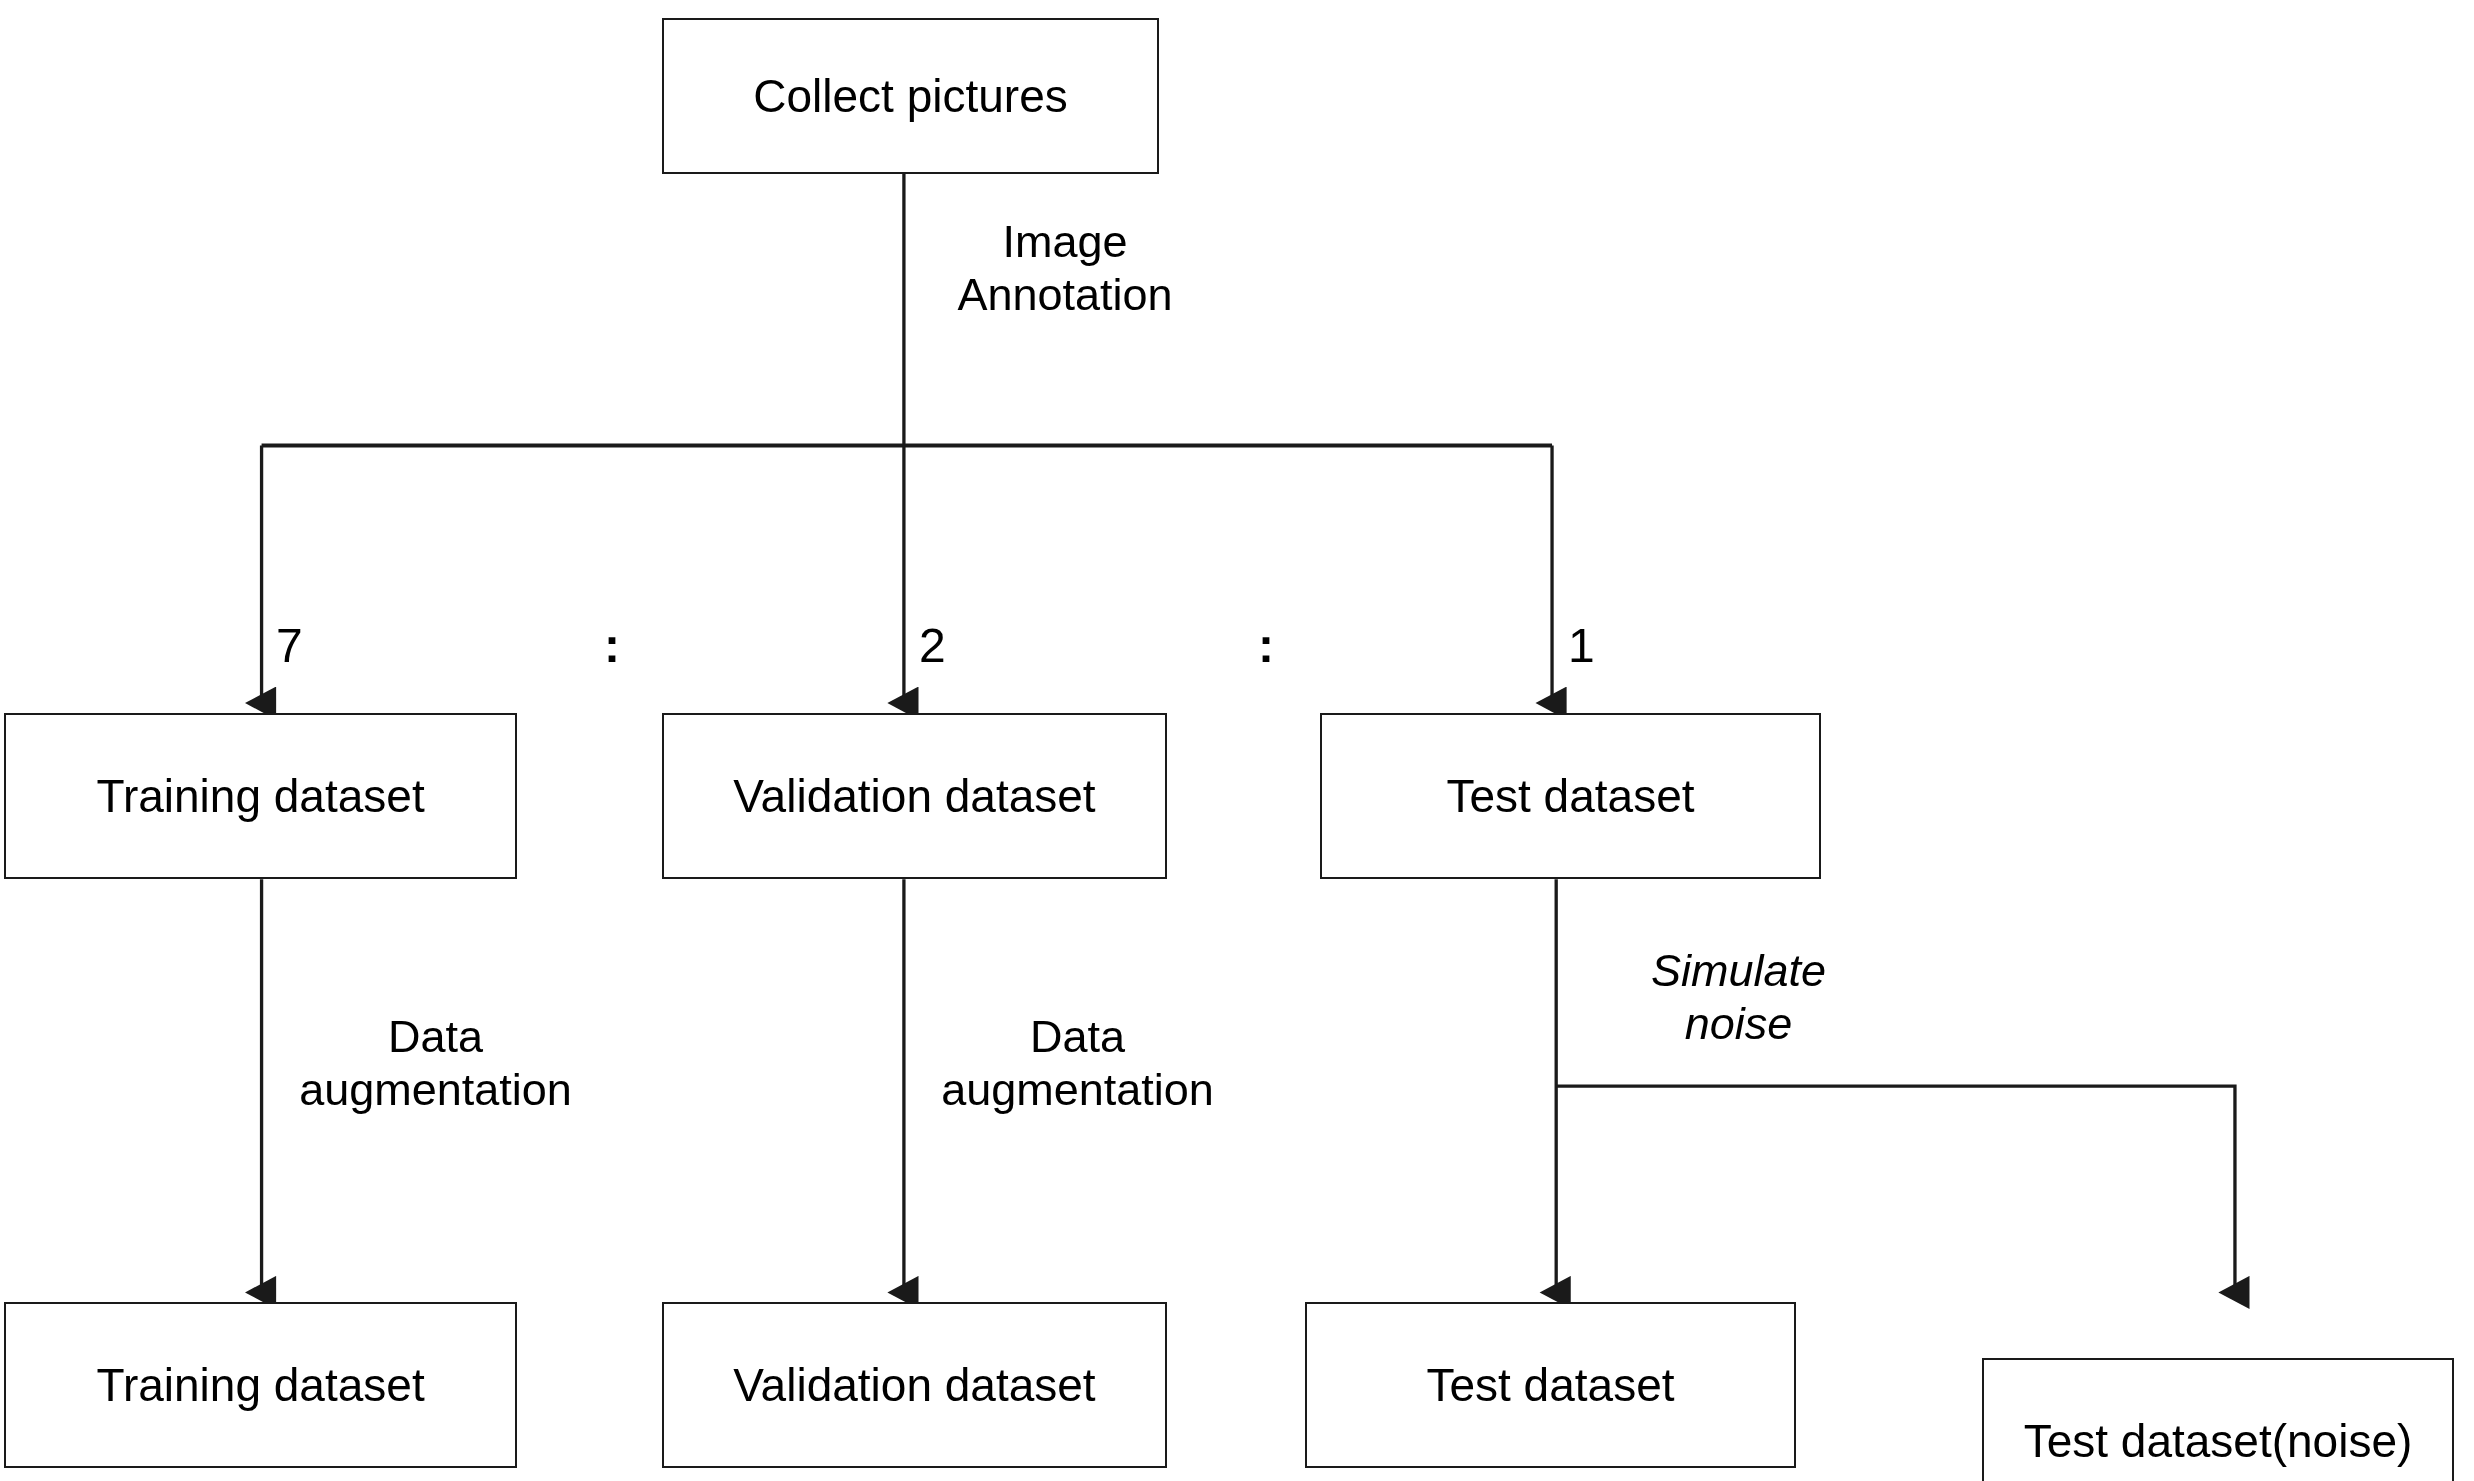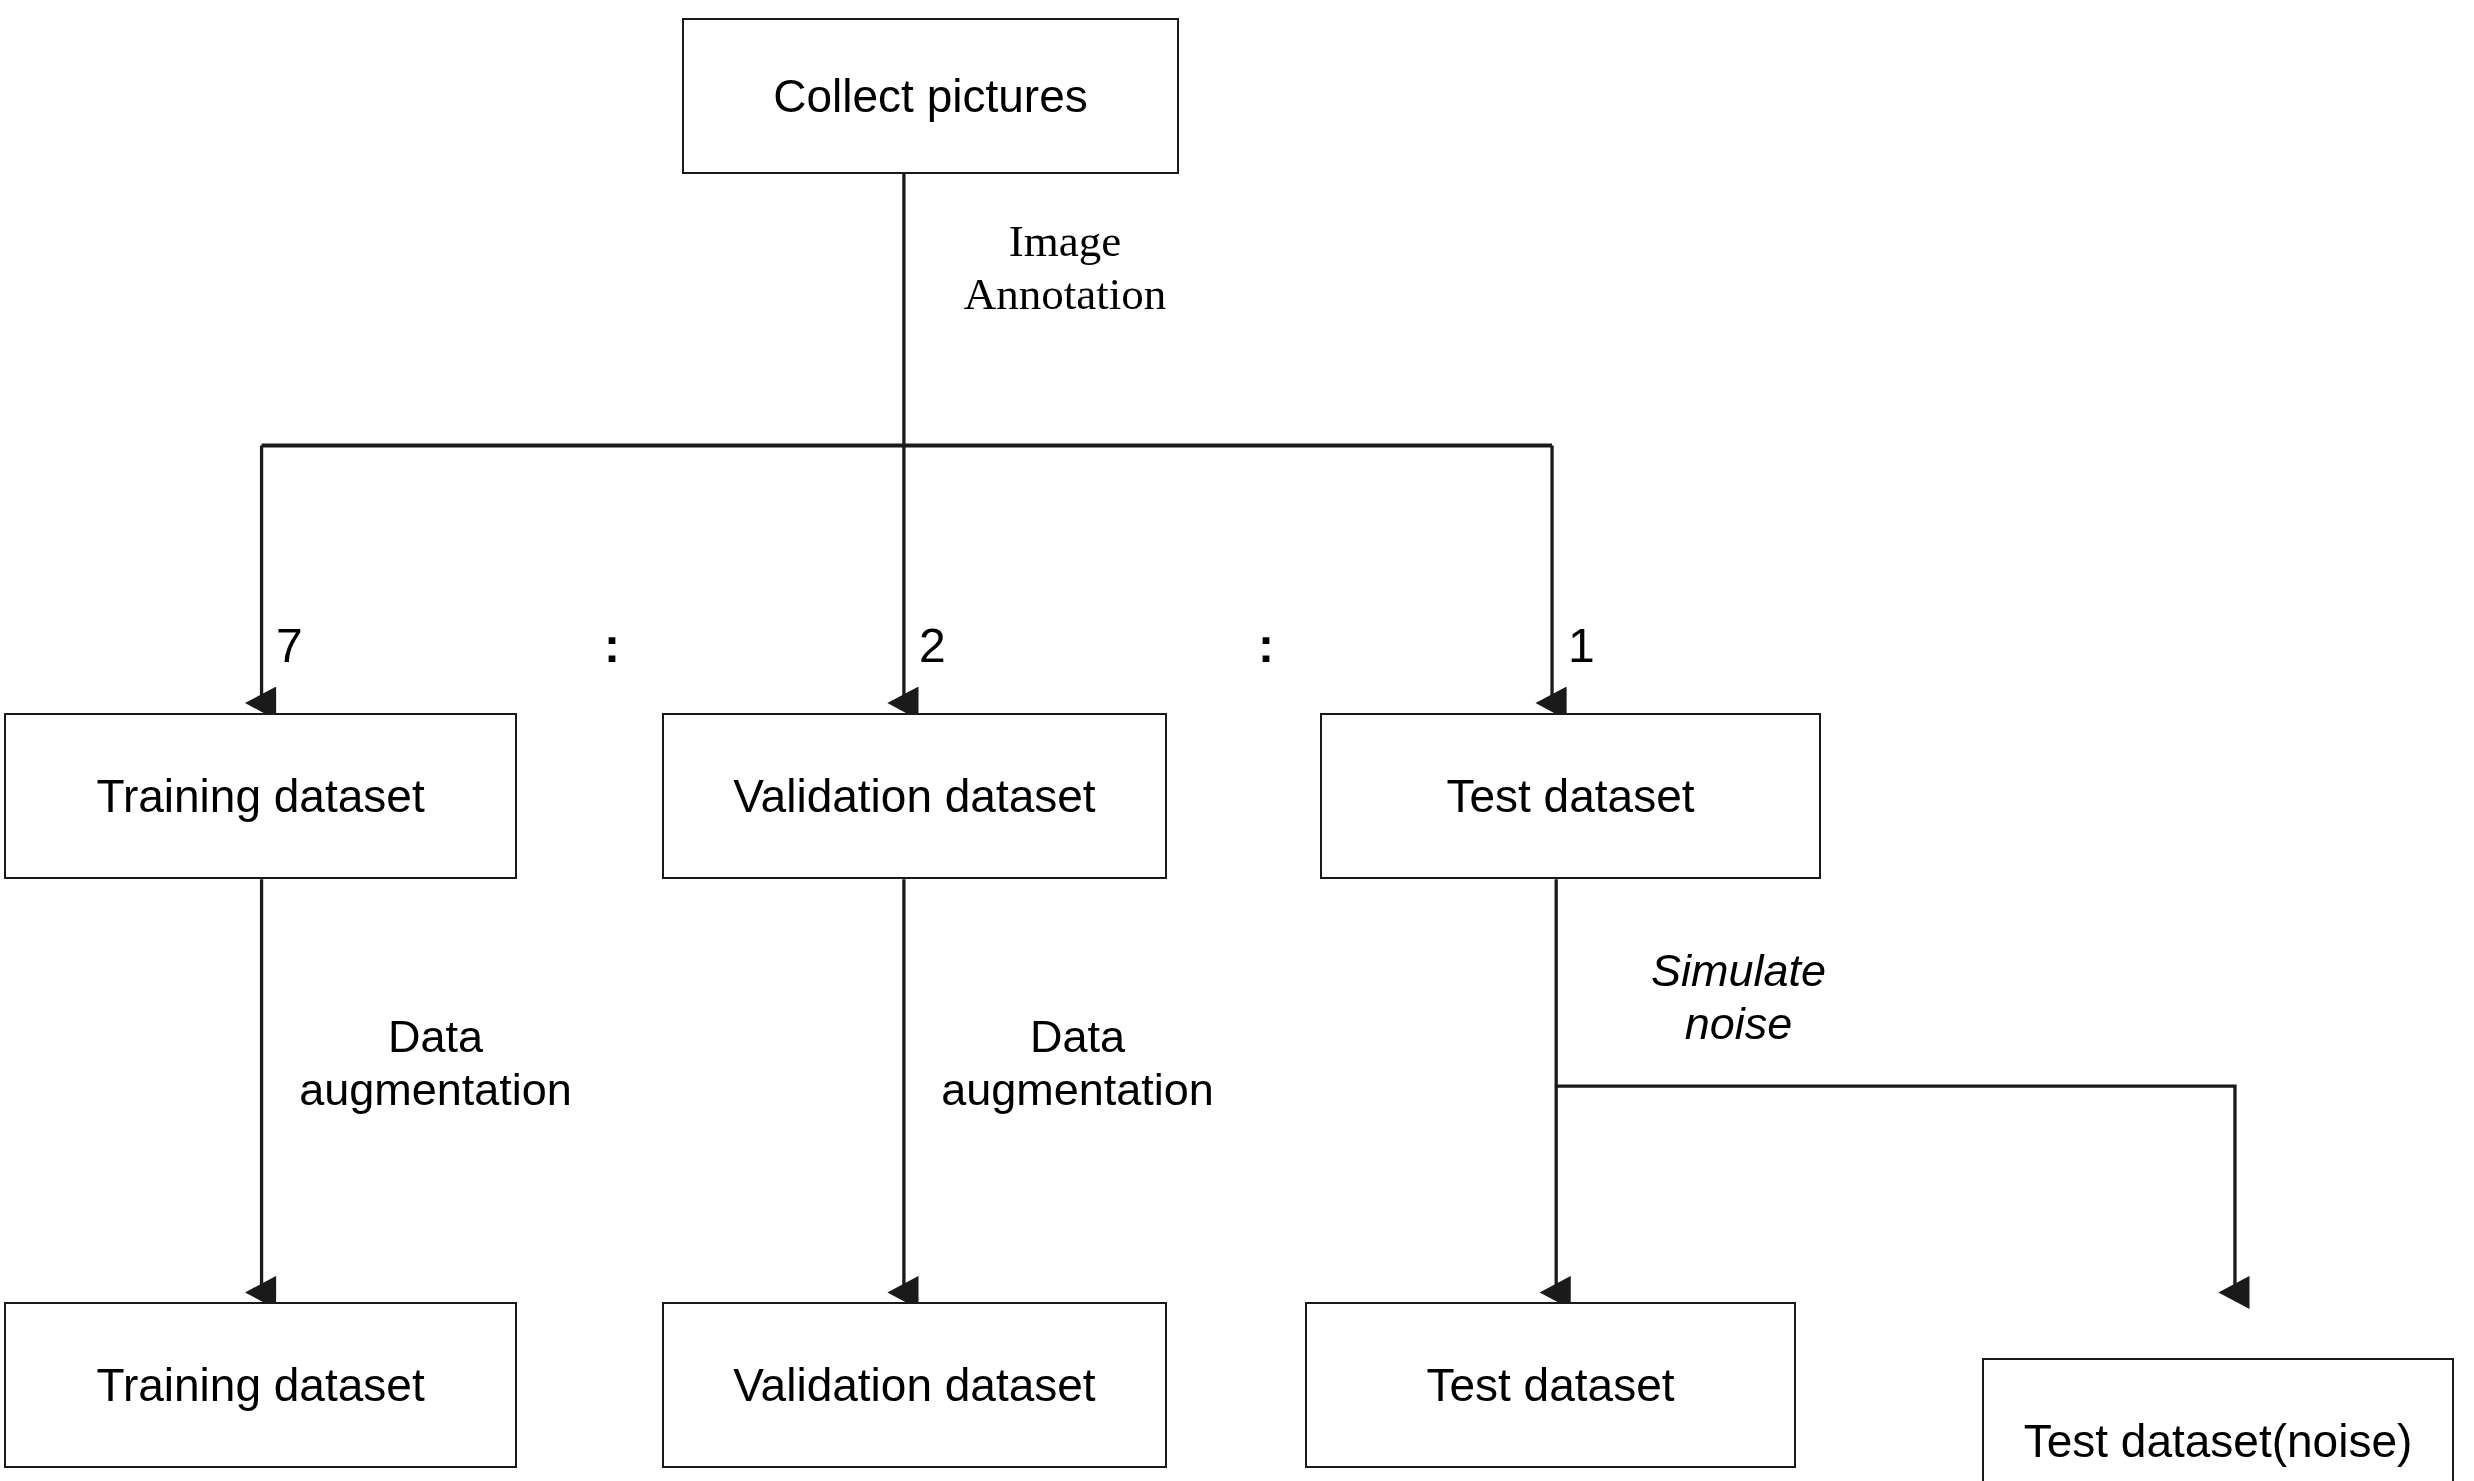--- a/index.html
+++ b/index.html
@@ -103,21 +103,21 @@
 
     <g>
       <path d="M1880,1062 L1880,1562" stroke="#1a1a1a" stroke-width="4" fill="none" marker-end="url(#arrowhead)"></path>
     </g>
 
     <g>
       <path d="M1880,1312 L2700,1312 L2700,1562" stroke="#1a1a1a" stroke-width="4" fill="none" marker-end="url(#arrowhead)"></path>
     </g>
   </svg>
 
-  <div class="node" style="left:662px; top:18px; width:497px; height:156px;margin-left:20px;">
+  <div class="node" style="left:662px; top:18px; width:497px; height:156px;">
     <span>Collect pictures</span>
   </div>
 
   <div class="node" style="left:4.1px; top:713px; width:513px; height:166px;">
     <span>Training dataset</span>
   </div>
 
   <div class="node" style="left:662px; top:713px; width:505px; height:166px;">
     <span>Validation dataset</span>
   </div>
@@ -135,21 +135,21 @@
   </div>
 
   <div class="node" style="left:1305px; top:1302px; width:491px; height:166px;">
     <span>Test dataset</span>
   </div>
 
   <div class="node" style="left:1982px; top:1358px; width:472px; height:166px;">
     <span>Test dataset(noise)</span>
   </div>
 
-  <div class="edge-label" style="left:920px; top:215px; width:290px; text-align:center;font-family:Liberation Serif, serif;">Image
+  <div class="edge-label" style="left:920px; top:215px; width:290px; text-align:center;">Image
 Annotation</div>
 
   <div class="edge-label" style="left:278px; top:1010px; width:315px; text-align:center;">Data
 augmentation</div>
 
   <div class="edge-label" style="left:920px; top:1010px; width:315px; text-align:center;">Data
 augmentation</div>
 
   <div class="edge-label" style="left:1573px; top:944px; width:331px; text-align:center;font-style:italic;">Simulate
 noise</div>

